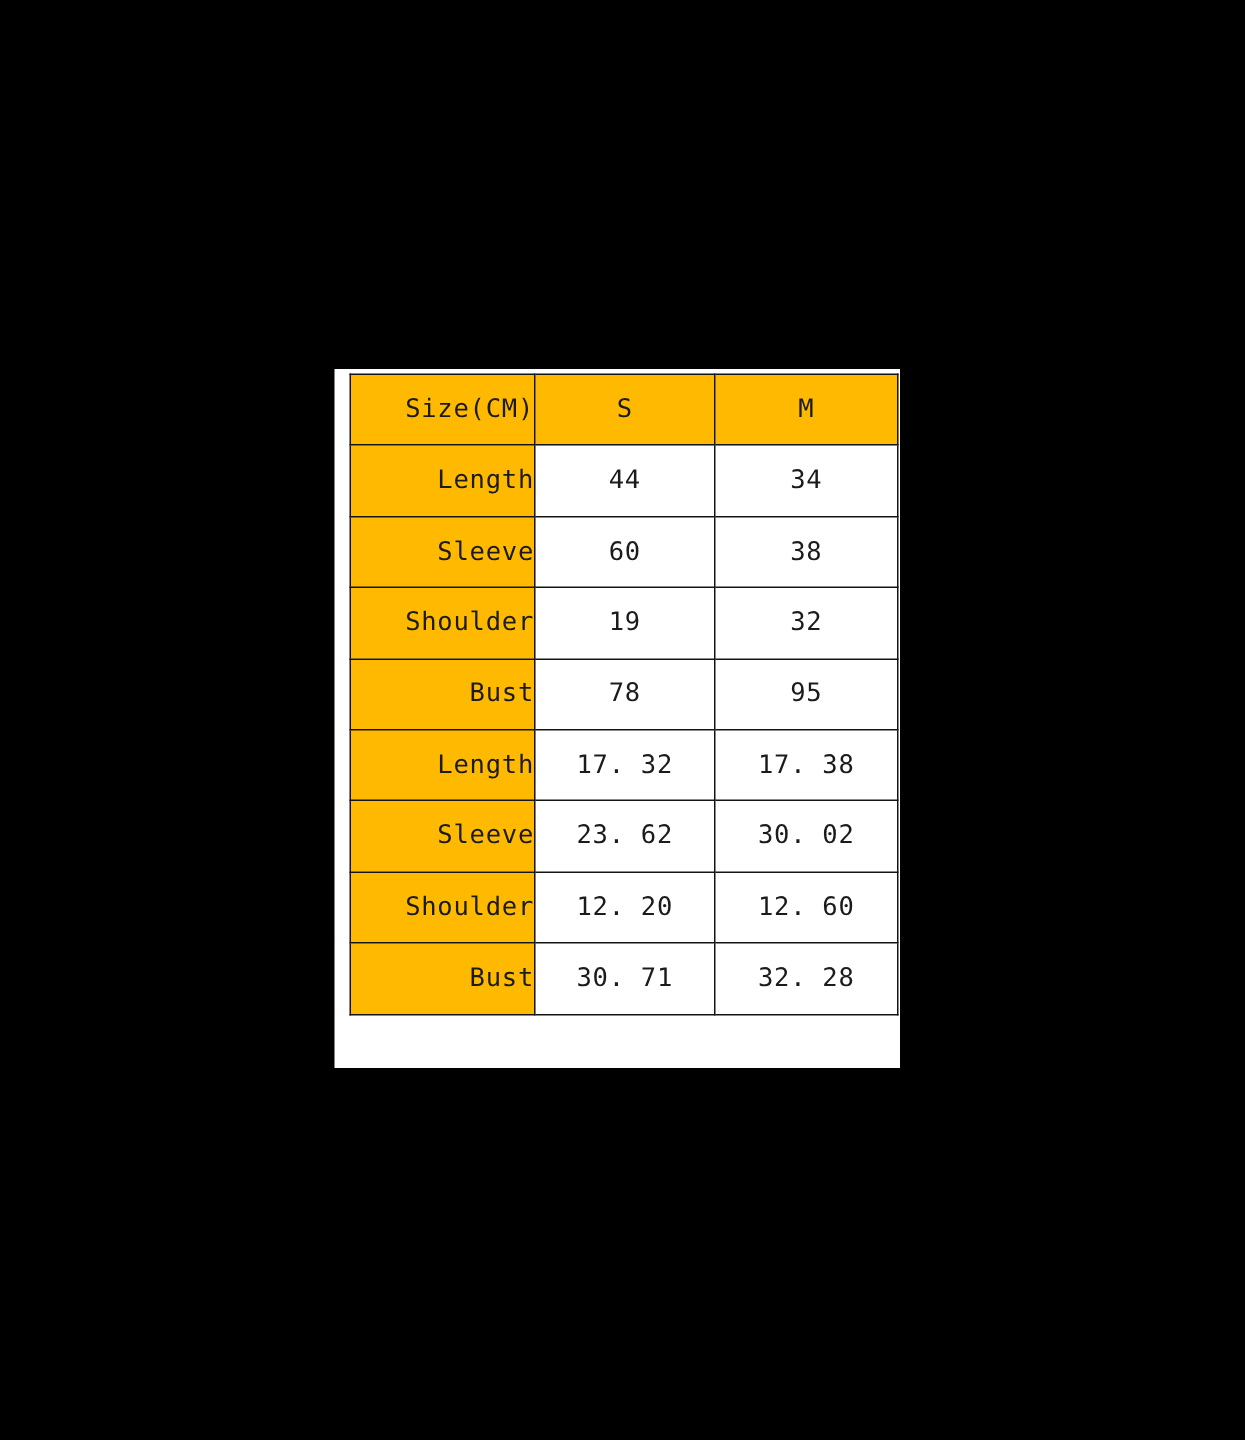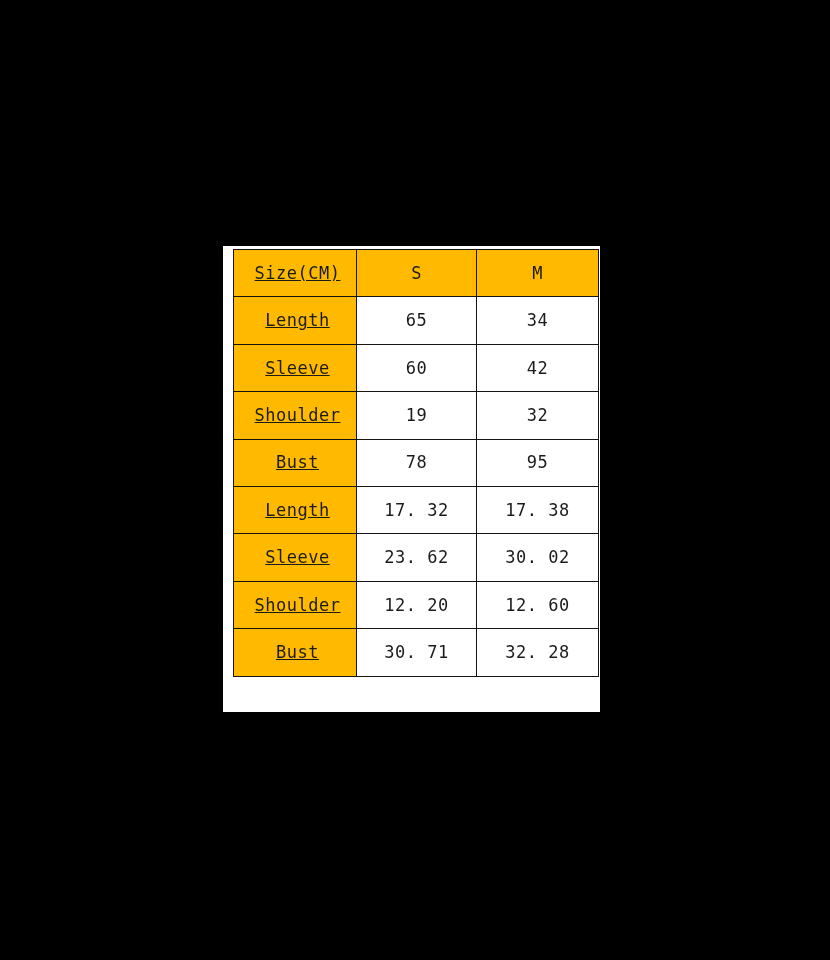--- a/index.html
+++ b/index.html
@@ -46,23 +46,22 @@
     font-size: 17px;
     color: #1b1b1b;
     background: #ffffff;
     letter-spacing: 0.5px;
     line-height: 1.1;
   }
 
   
   #size-chart-table td.cell-label {
     background: #FFBA00;
-    text-align: center;
+    text-align: right;
     padding-left: 5px;
-    text-decoration: underline;
   }
 
   
   #size-chart-table td.cell-value {
     text-align: center;
   }
 
   
   #size-chart-table tr.section-header td {
     background: #FFBA00;
@@ -82,28 +81,28 @@
     <tbody>
 
       <tr class="section-header">
         <td class="cell-label">Size(CM)</td>
         <td class="cell-value">S</td>
         <td class="cell-value">M</td>
       </tr>
 
       <tr>
         <td class="cell-label">Length</td>
-        <td class="cell-value">65</td>
+        <td class="cell-value">44</td>
         <td class="cell-value">34</td>
       </tr>
 
       <tr>
         <td class="cell-label">Sleeve</td>
         <td class="cell-value">60</td>
-        <td class="cell-value">42</td>
+        <td class="cell-value">38</td>
       </tr>
 
       <tr>
         <td class="cell-label">Shoulder</td>
         <td class="cell-value">19</td>
         <td class="cell-value">32</td>
       </tr>
 
       <tr>
         <td class="cell-label">Bust</td>

